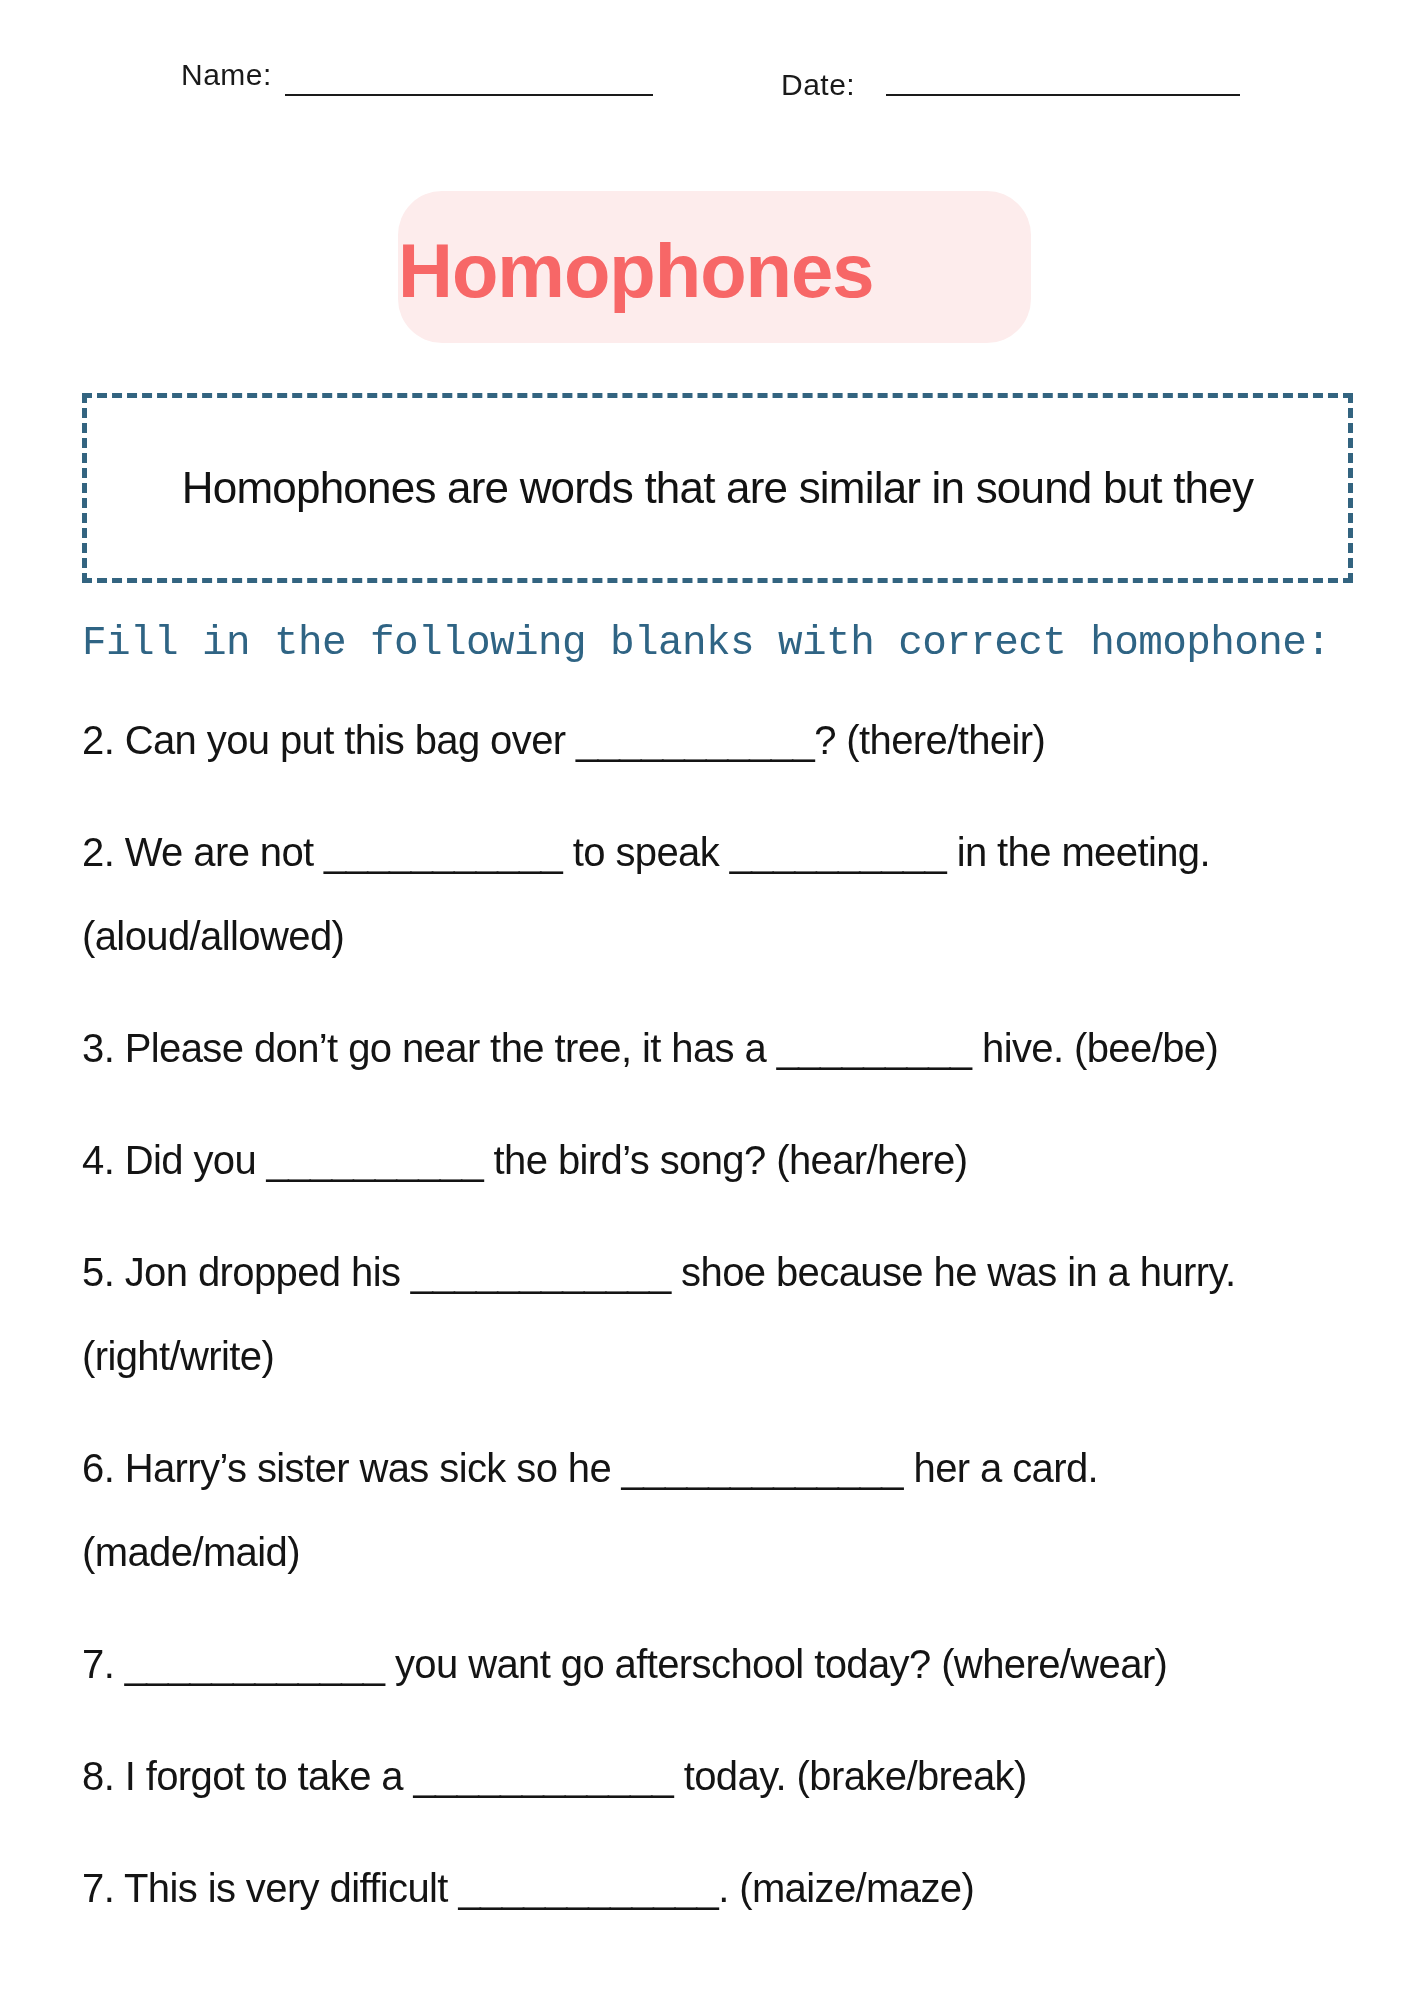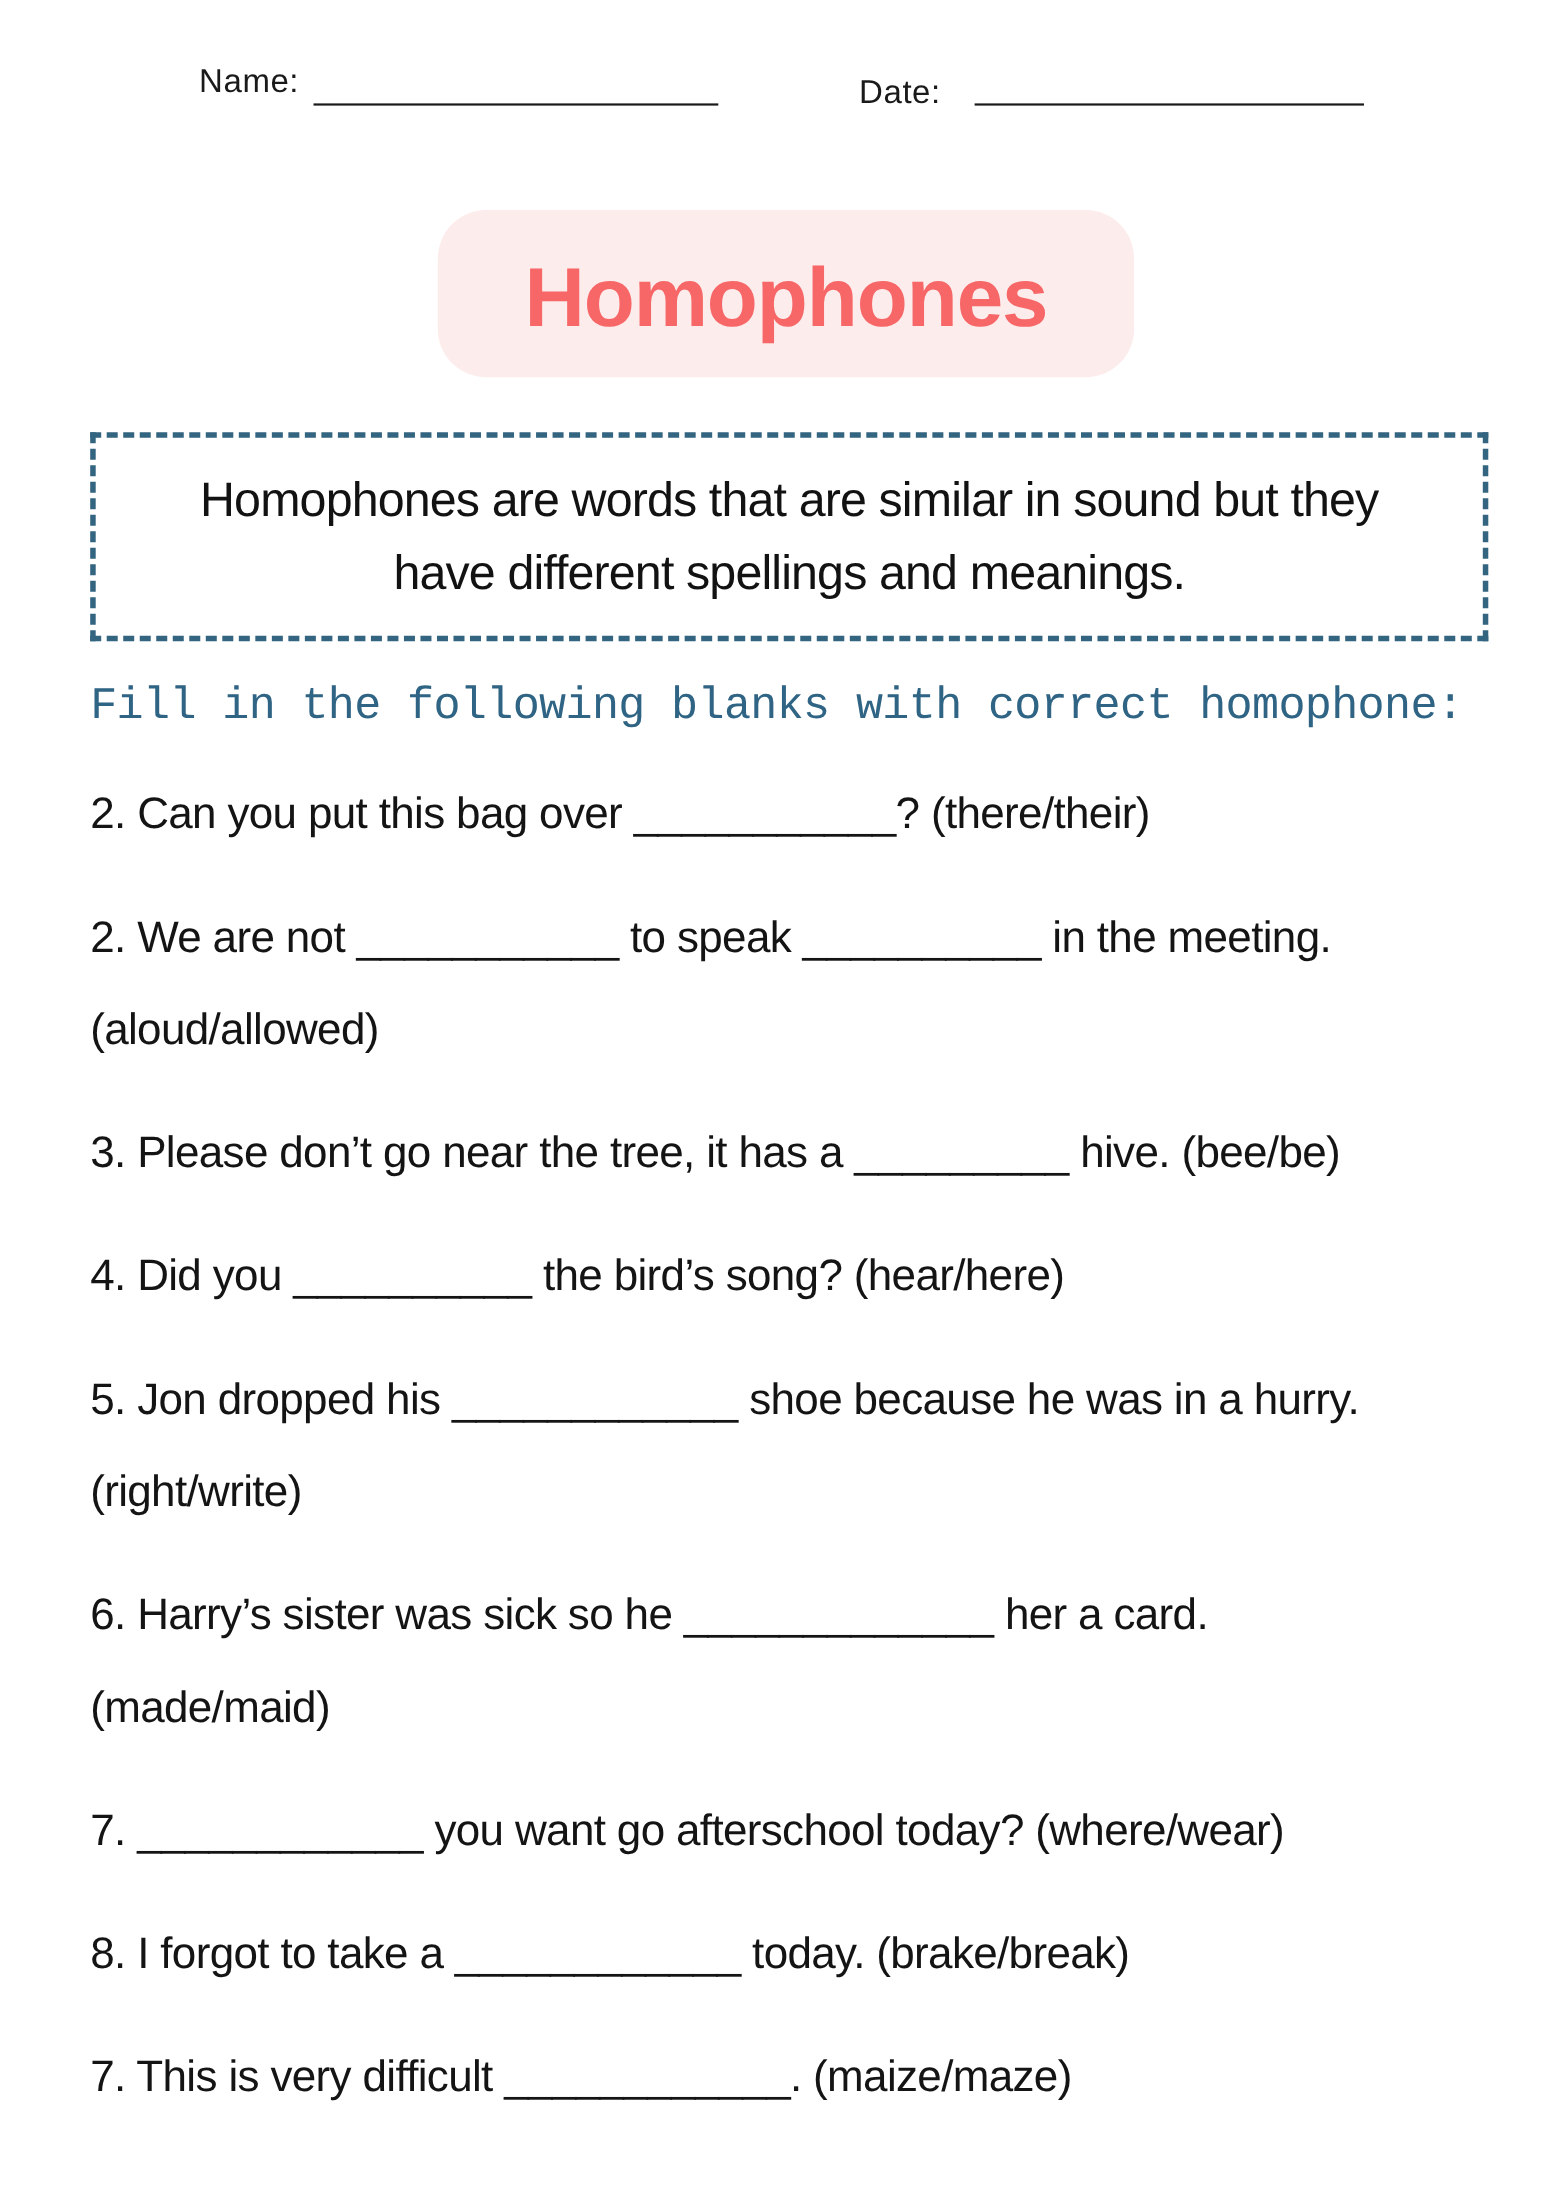--- a/index.html
+++ b/index.html
@@ -38,21 +38,21 @@
   .title-box {
     position: absolute;
     left: 398px;
     top: 191px;
     width: 633px;
     height: 152px;
     background: #FDECEC;
     border-radius: 44px;
     display: flex;
     align-items: center;
-    justify-content: center;
+    justify-content: flex-start;
   }
   .title-text {
     font-size: 76px;
     font-weight: bold;
     letter-spacing: -1px;
     color: #F76767;
     padding-top: 6px;
   }
 
   
@@ -115,21 +115,20 @@
   <span class="hdr-line name-line"></span>
   <span class="hdr-label date-label">Date:</span>
   <span class="hdr-line date-line"></span>
 
   <div class="title-box">
     <span class="title-text">Homophones</span>
   </div>
 
   <div class="def-box">
     <div class="def-line">Homophones are words that are similar in sound but they</div>
-    <div class="def-line">have different spellings and meanings.</div>
   </div>
 
   <div class="instruction">Fill in the following blanks with correct homophone:</div>
 
   <div class="questions">
 
     <div class="question">
       <div class="q-line">2. Can you put this bag over ___________? (there/their)</div>
     </div>
 

